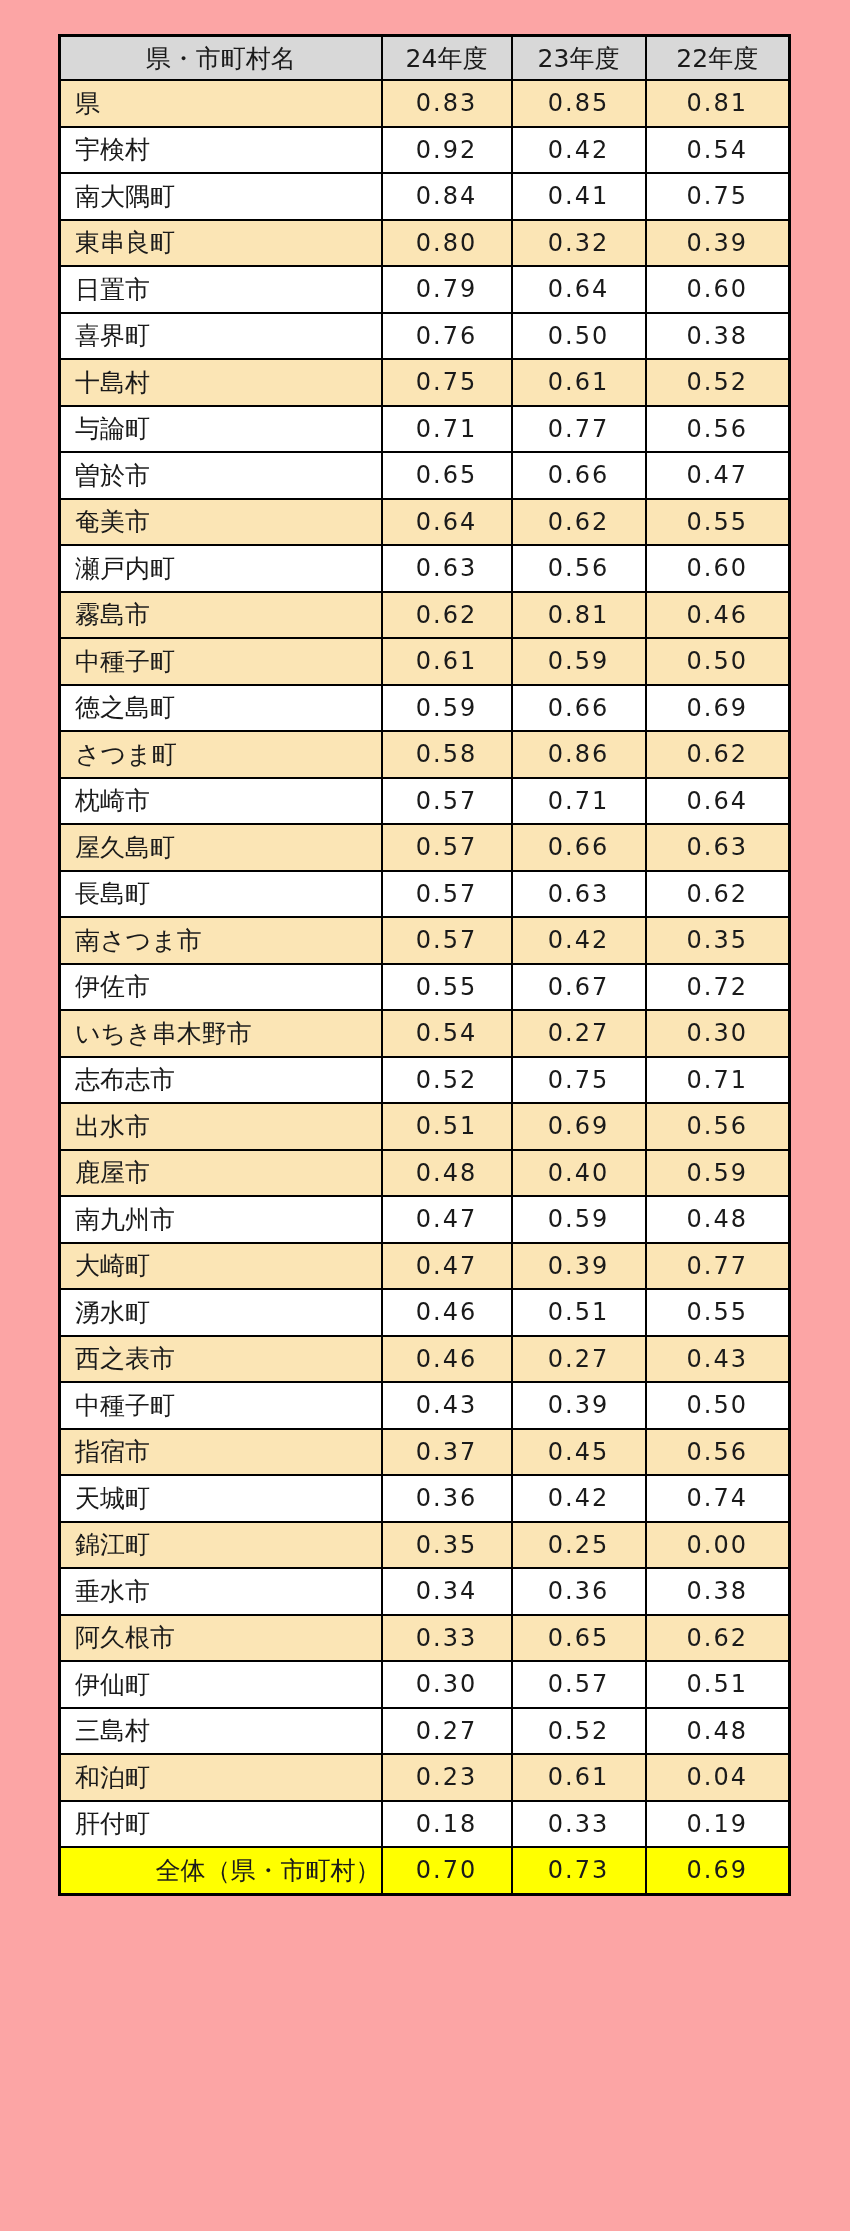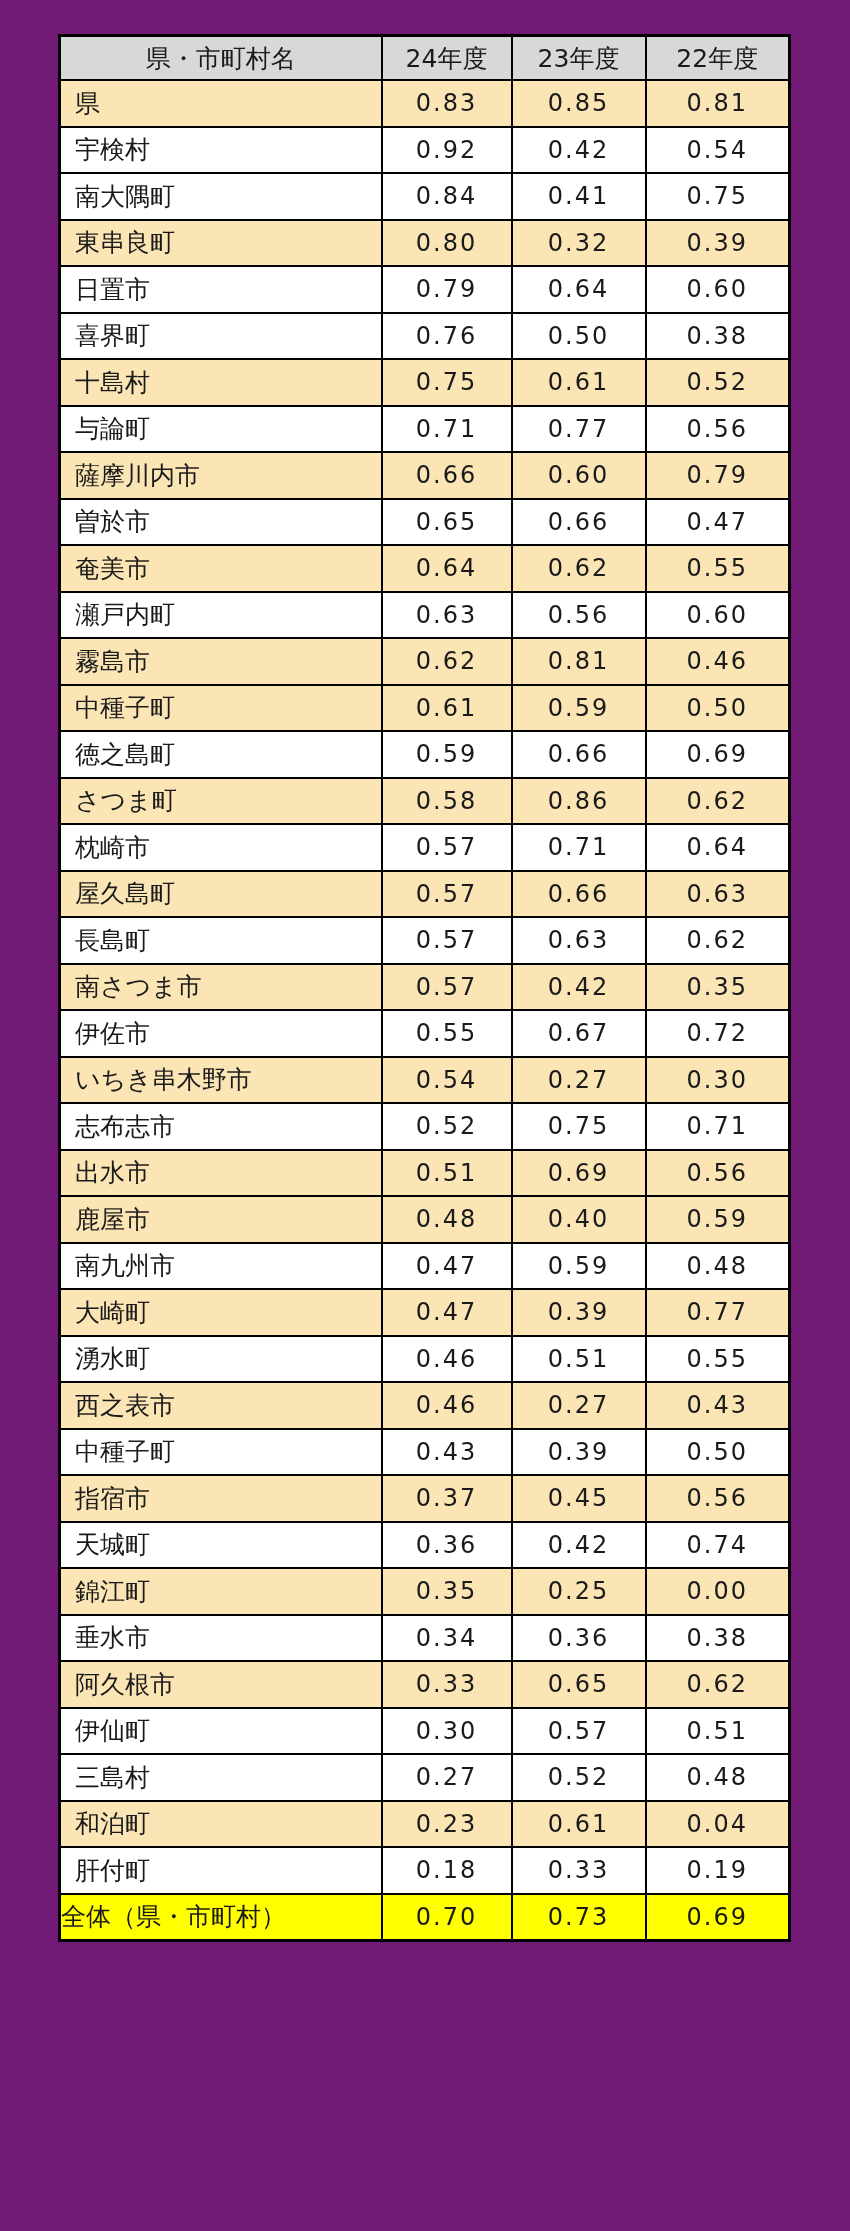--- a/index.html
+++ b/index.html
@@ -5,21 +5,21 @@
   html, body {
     margin: 0;
     padding: 0;
     background: #ffffff;
     font-family: "DejaVu Sans", sans-serif;
   }
   .page {
     position: relative;
     width: 850px;
     height: 2231px;
-    background: #701a75;
+    background: #fca5a5;
     overflow: hidden;
   }
   table.data-table {
     position: absolute;
     left: 58px;
     top: 34px;
     width: 730px;
     border-collapse: collapse;
     table-layout: fixed;
     border: 3px solid #000000;
@@ -55,21 +55,21 @@
   }
   td.value-cell {
     text-align: center;
     font-size: 24px;
     letter-spacing: 2px;
   }
   tr.row-alt td { background: #fbe5b5; }
   tr.row-plain td { background: #ffffff; }
   tr.total-row td { background: #ffff00; }
   tr.total-row td.name-cell {
-    text-align: left;
+    text-align: right;
     padding-left: 0;
   }
 </style>
 </head>
 <body>
 
 <div class="page">
   <table class="data-table">
     <colgroup>
       <col class="c-name">
@@ -127,26 +127,20 @@
           <td class="value-cell">0.75</td>
           <td class="value-cell">0.61</td>
           <td class="value-cell">0.52</td>
         </tr>
         <tr class="row-plain">
           <td class="name-cell">与論町</td>
           <td class="value-cell">0.71</td>
           <td class="value-cell">0.77</td>
           <td class="value-cell">0.56</td>
         </tr>
-        <tr class="row-alt">
-          <td class="name-cell">薩摩川内市</td>
-          <td class="value-cell">0.66</td>
-          <td class="value-cell">0.60</td>
-          <td class="value-cell">0.79</td>
-        </tr>
         <tr class="row-plain">
           <td class="name-cell">曽於市</td>
           <td class="value-cell">0.65</td>
           <td class="value-cell">0.66</td>
           <td class="value-cell">0.47</td>
         </tr>
         <tr class="row-alt">
           <td class="name-cell">奄美市</td>
           <td class="value-cell">0.64</td>
           <td class="value-cell">0.62</td>

